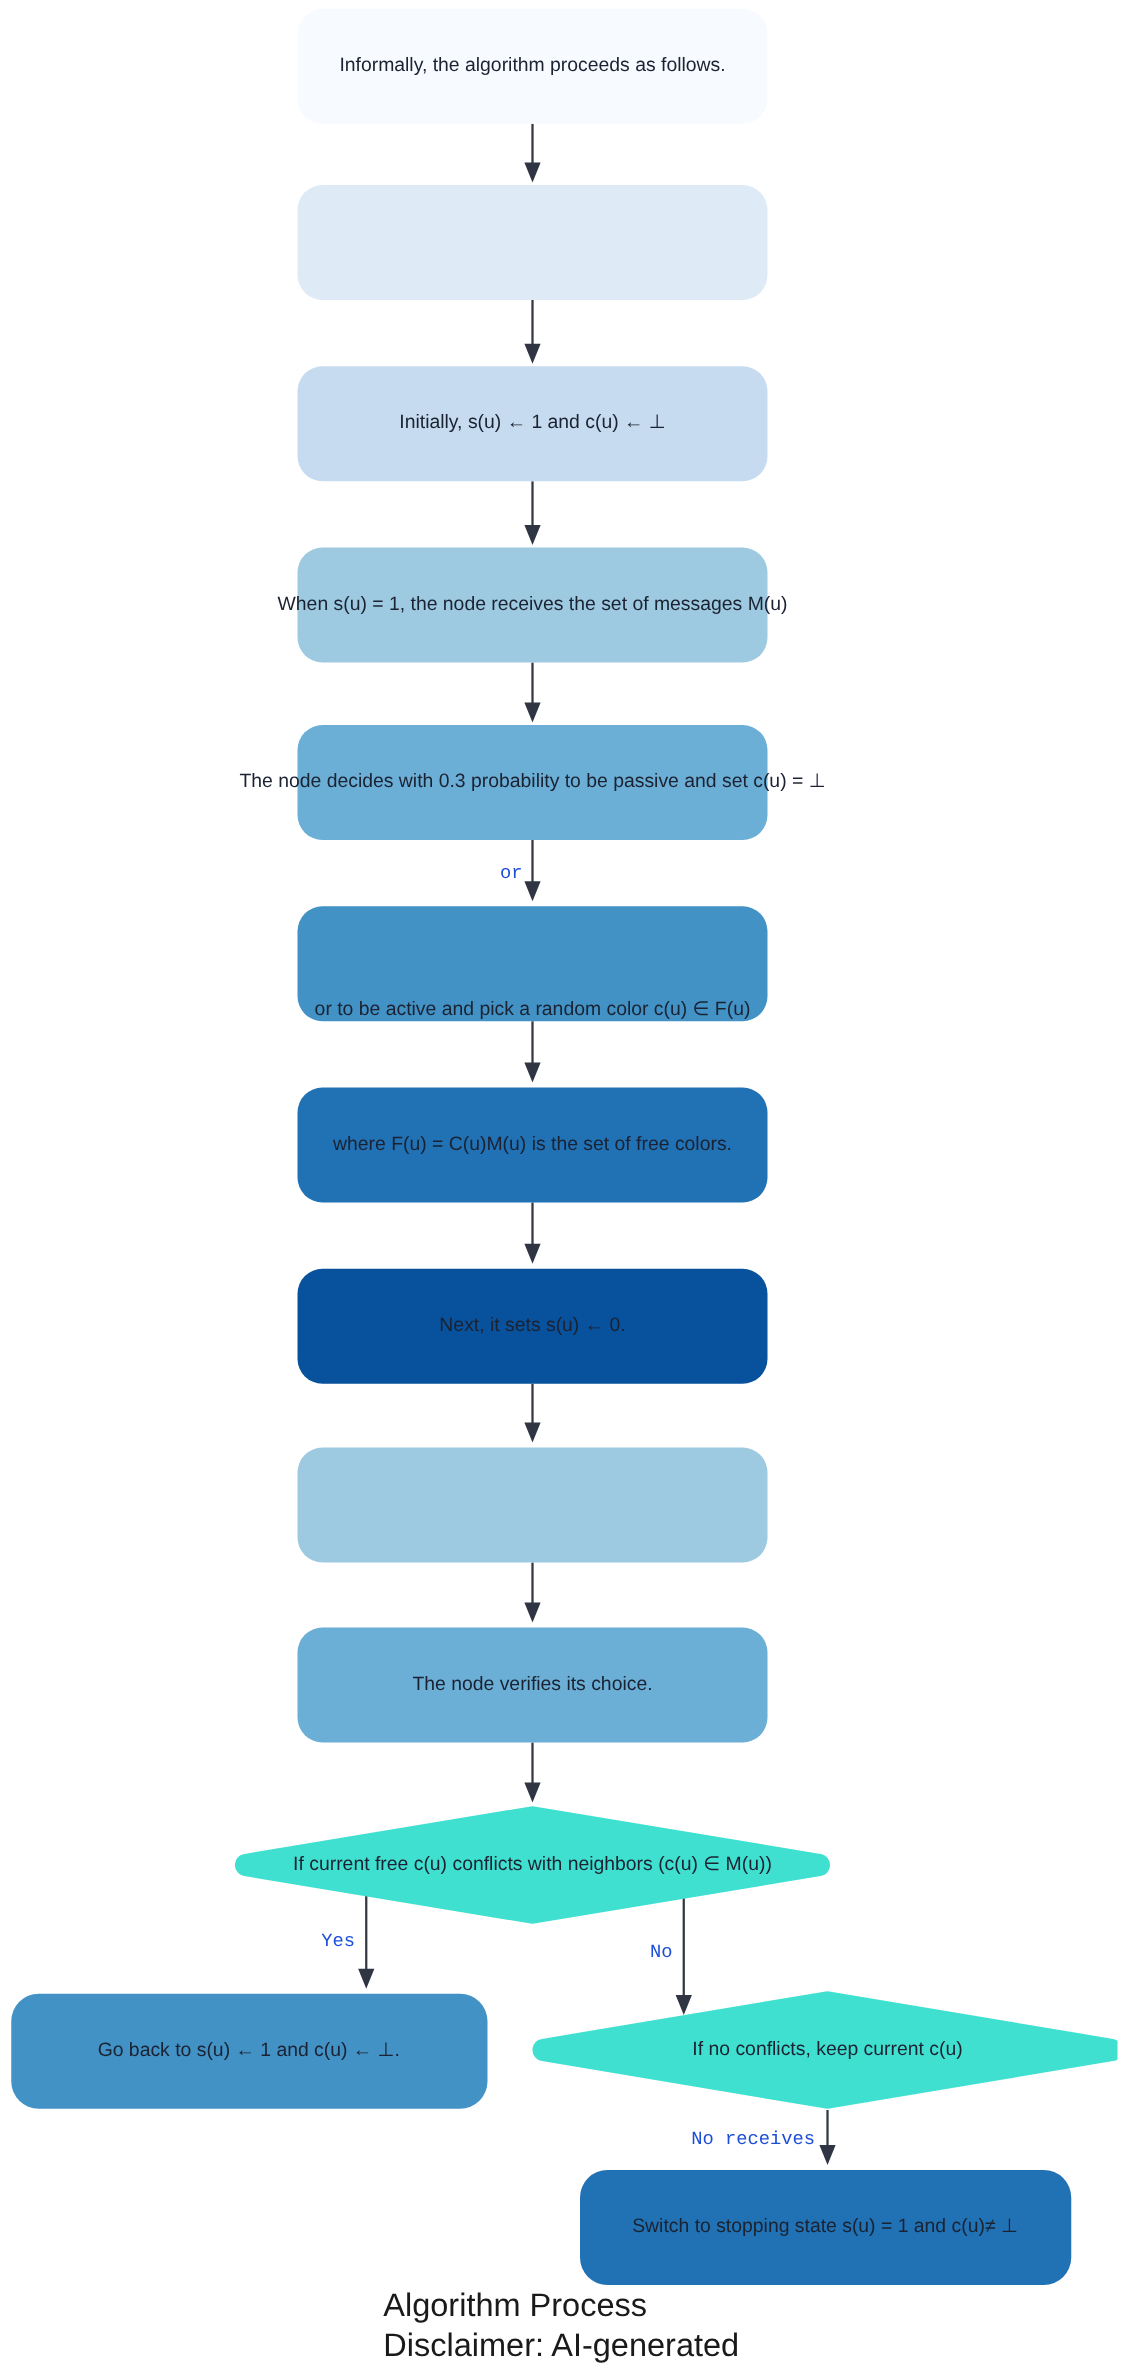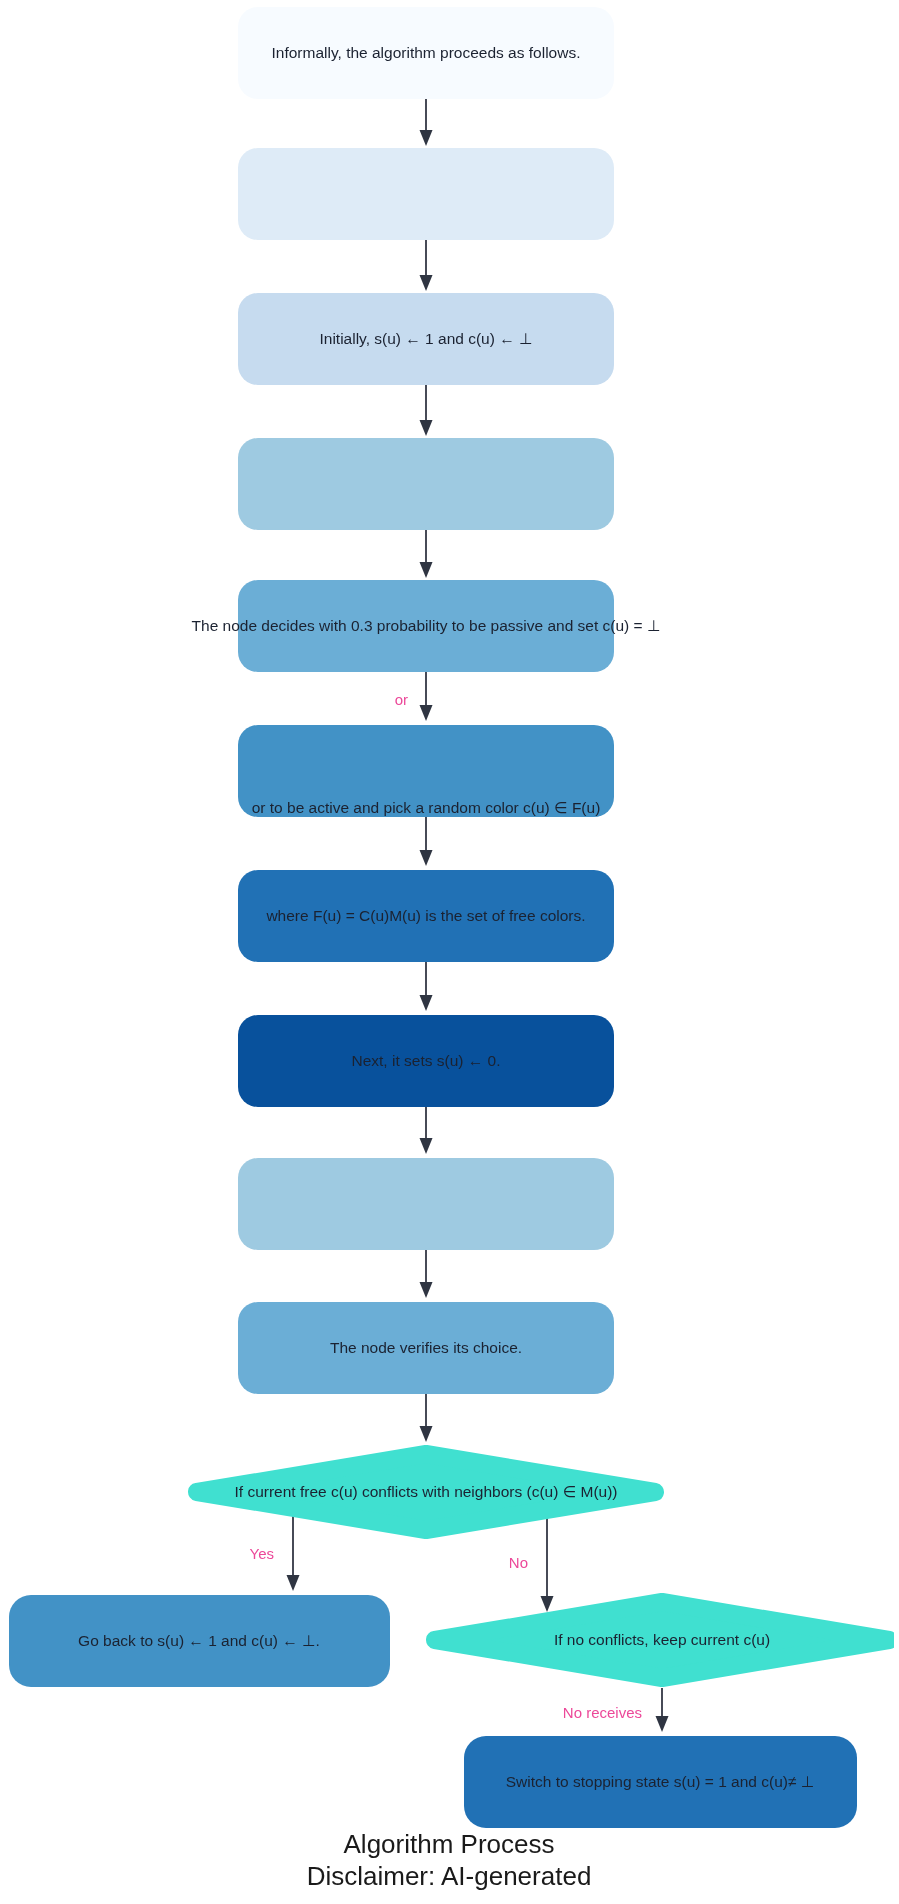--- a/index.html
+++ b/index.html
@@ -34,29 +34,29 @@
     font-size: 15.5px;
     color: #1b2231;
     text-align: center;
     line-height: 1.2;
   }
   .edge-label {
     position: absolute;
     transform: translate(-100%, -50%);
     white-space: nowrap;
     font-size: 15px;
-    color: #ec4899;
-    padding-right: 16px;
+    color: #1d4ed8;
+    padding-right: 6px;
+    font-family: Liberation Mono, monospace;
   }
   .caption {
     position: absolute;
     left: 449px;
     top: 1828px;
     transform: translateX(-50%);
-    text-align: center;
     font-size: 26px;
     line-height: 32px;
     color: #1a1a1a;
     white-space: nowrap;
   }
 </style>
 </head>
 <body>
 
 <div id="canvas">
@@ -107,20 +107,21 @@
     <rect x="238" y="1302" width="376" height="92" rx="20" fill="#6BAED6"></rect>
     <rect x="9" y="1595" width="381" height="92" rx="22" fill="#4292C6"></rect>
     <rect x="464" y="1736" width="393" height="92" rx="22" fill="#2171B5"></rect>
 
     <polygon class="diamond" points="197,1492 426,1454 655,1492 426,1530" fill="#40E0D0" stroke="#40E0D0"></polygon>
     <polygon class="diamond" points="435,1640 662,1602 889,1640 662,1678" fill="#40E0D0" stroke="#40E0D0"></polygon>
   </svg>
 
   <div class="node-label" style="left:426px; top:53px">Informally, the algorithm proceeds as follows.</div>
   <div class="node-label" style="left:426px; top:339px">Initially, s(u) ← 1 and c(u) ← ⊥</div>
+  <div class="node-label" style="left:426px; top:484px">When s(u) = 1, the node receives the set of messages M(u)</div>
   <div class="node-label" style="left:426px; top:626px">The node decides with 0.3 probability to be passive and set c(u) = ⊥</div>
   <div class="node-label" style="left:426px; top:808px">or to be active and pick a random color c(u) ∈ F(u)</div>
   <div class="node-label" style="left:426px; top:916px">where F(u) = C(u)M(u) is the set of free colors.</div>
   <div class="node-label" style="left:426px; top:1061px">Next, it sets s(u) ← 0.</div>
   <div class="node-label" style="left:426px; top:1348px">The node verifies its choice.</div>
   <div class="node-label" style="left:426px; top:1492px">If current free c(u) conflicts with neighbors (c(u) ∈ M(u))</div>
   <div class="node-label" style="left:199px; top:1641px">Go back to s(u) ← 1 and c(u) ← ⊥.</div>
   <div class="node-label" style="left:662px; top:1640px">If no conflicts, keep current c(u)</div>
   <div class="node-label" style="left:660px; top:1782px">Switch to stopping state s(u) = 1 and c(u)≠ ⊥</div>
 

